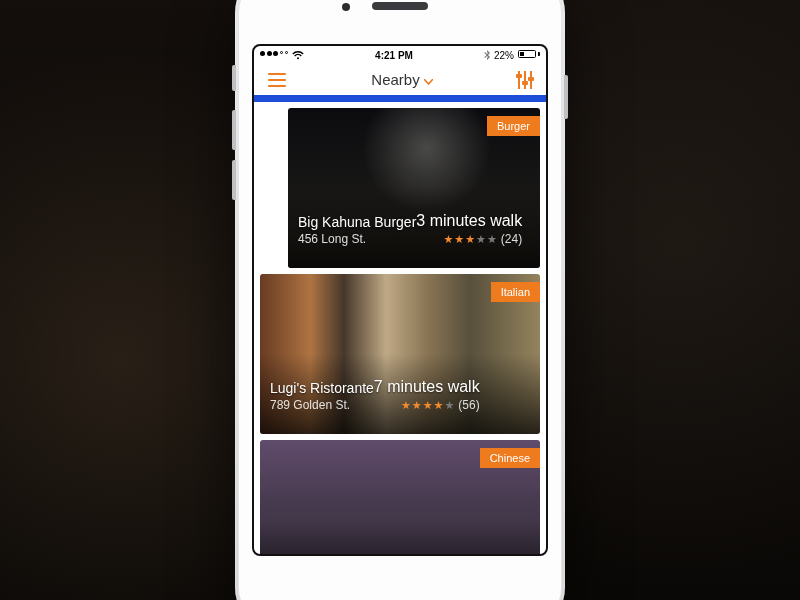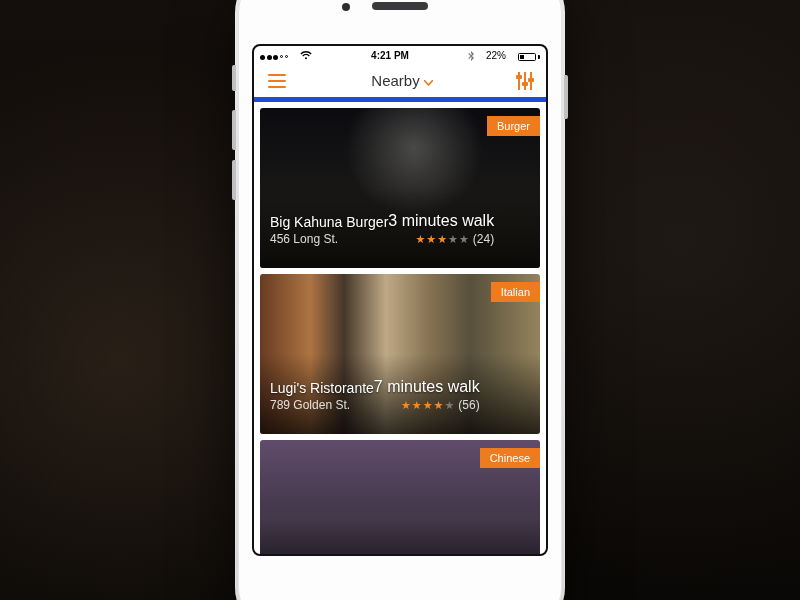--- a/index.html
+++ b/index.html
@@ -70,36 +70,36 @@
   }
 
   
   .status {
     height: 18px;
     display: flex; align-items: center; justify-content: space-between;
     padding: 0 6px;
     font-size: 10px;
     color: #000;
   }
-  .status .left, .status .right { display:flex; align-items:flex-end; gap:12px; }
+  .status .left, .status .right { display:flex; align-items:flex-start; gap:4px; }
   .dots { display:flex; gap:1.5px; }
   .dots i { width:5px; height:5px; border-radius:50%; background:#000; display:block; }
   .dots i.empty { background:transparent; border:1px solid #000; width:3.5px; height:3.5px;}
   .wifi-icon svg, .bt-icon svg { display:block; }
   .battery { display:flex; align-items:center; gap:2px; }
   .battery .body { width:18px; height:8px; border:1px solid #000; border-radius:1.5px; position:relative; }
   .battery .body::after { content:""; position:absolute; left:1px; top:1px; bottom:1px; width:22%; background:#000; }
   .battery .cap { width:2px; height:4px; background:#000; border-radius:0 1px 1px 0;}
 
   
   .navbar {
     height: 38px;
     display:flex; align-items:center; justify-content:space-between;
     padding: 0 10px;
-    border-bottom: 5px solid #1d4ed8;
+    border-bottom: 7px solid #1d4ed8;
   }
   .hamburger { display:flex; flex-direction:column; gap:4px; cursor:pointer; padding:4px;}
   .hamburger span { width:18px; height:2px; background:#ed7b1f; display:block; border-radius:1px;}
   .nav-title { font-size:15px; font-weight:500; color:#333; display:flex; align-items:center; gap:4px; cursor:pointer;}
   .nav-title .chev { color:#ed7b1f; }
   .sliders { display:flex; gap:4px; padding:4px; cursor:pointer;}
   .sliders span { width:2px; height:18px; background:#ed7b1f; position:relative; display:block;}
   .sliders span::before{ content:""; position:absolute; left:-2px; width:6px; height:4px; background:#ed7b1f; border-radius:1px;}
   .sliders span:nth-child(1)::before{ top:3px;}
   .sliders span:nth-child(2)::before{ top:10px;}
@@ -136,20 +136,21 @@
   .stars .on { color:#f08a2c; }
   .stars .off{ color:#7a7a7a; }
   .stars .count { color:#ddd; font-size:12px; margin-left:3px; letter-spacing:0;}
 
   
   .bg1 { background:
     radial-gradient(circle at 55% 25%, rgba(255,255,240,.25), transparent 35%),
     linear-gradient(180deg,#0c0c10 0%, #1b1a18 60%, #2a241c 100%),
     repeating-linear-gradient(90deg, rgba(255,255,255,.02) 0 2px, transparent 2px 6px);
     background-blend-mode: screen, normal;
+    margin-left: 28px;
   }
   .bg2 { background:
     linear-gradient(90deg,#6e3e24 0%, #b77a46 18%, #4a3a2c 30%, #c9b28c 45%, #8f7a58 60%, #5c543e 75%, #9c8a62 100%);
   }
   .bg3 { background:
     linear-gradient(180deg,#655072 0%, #4a3d52 40%, #362f3a 100%),
     linear-gradient(90deg, rgba(255,255,255,.05) 0 3%, transparent 3% 10%);
   }
 </style>
 </head>

